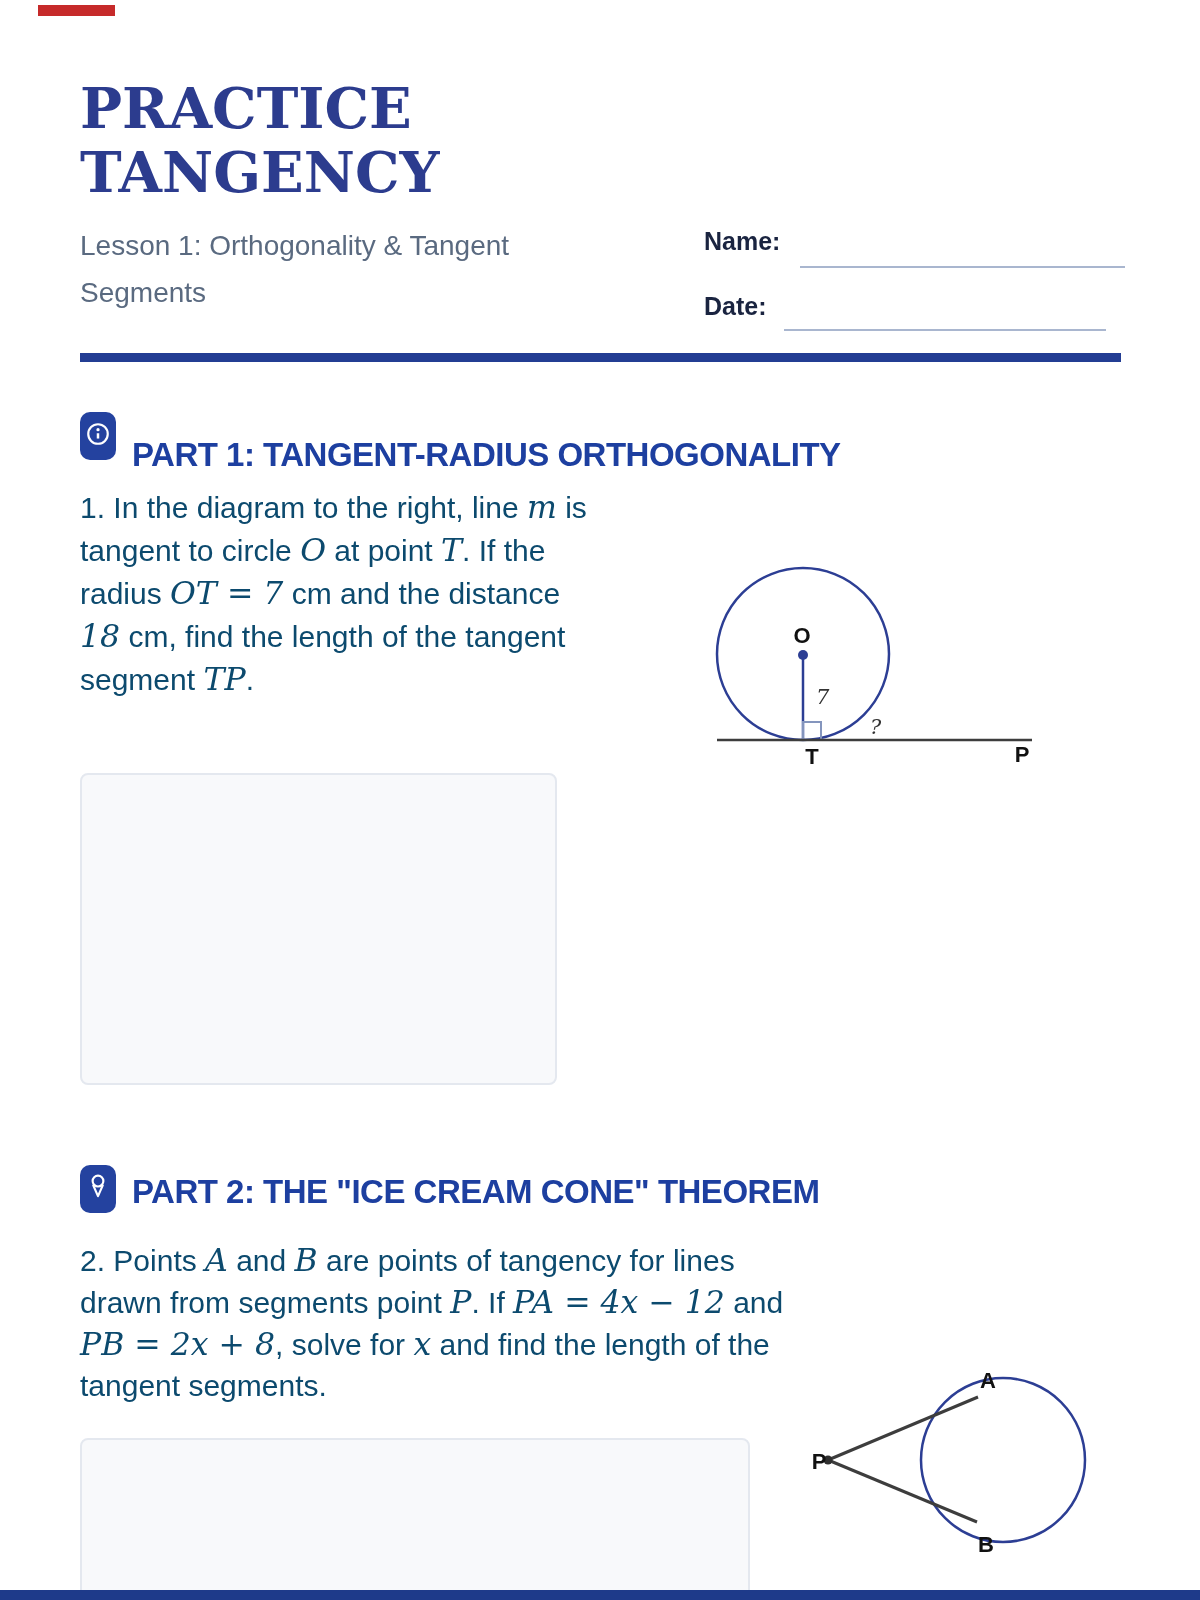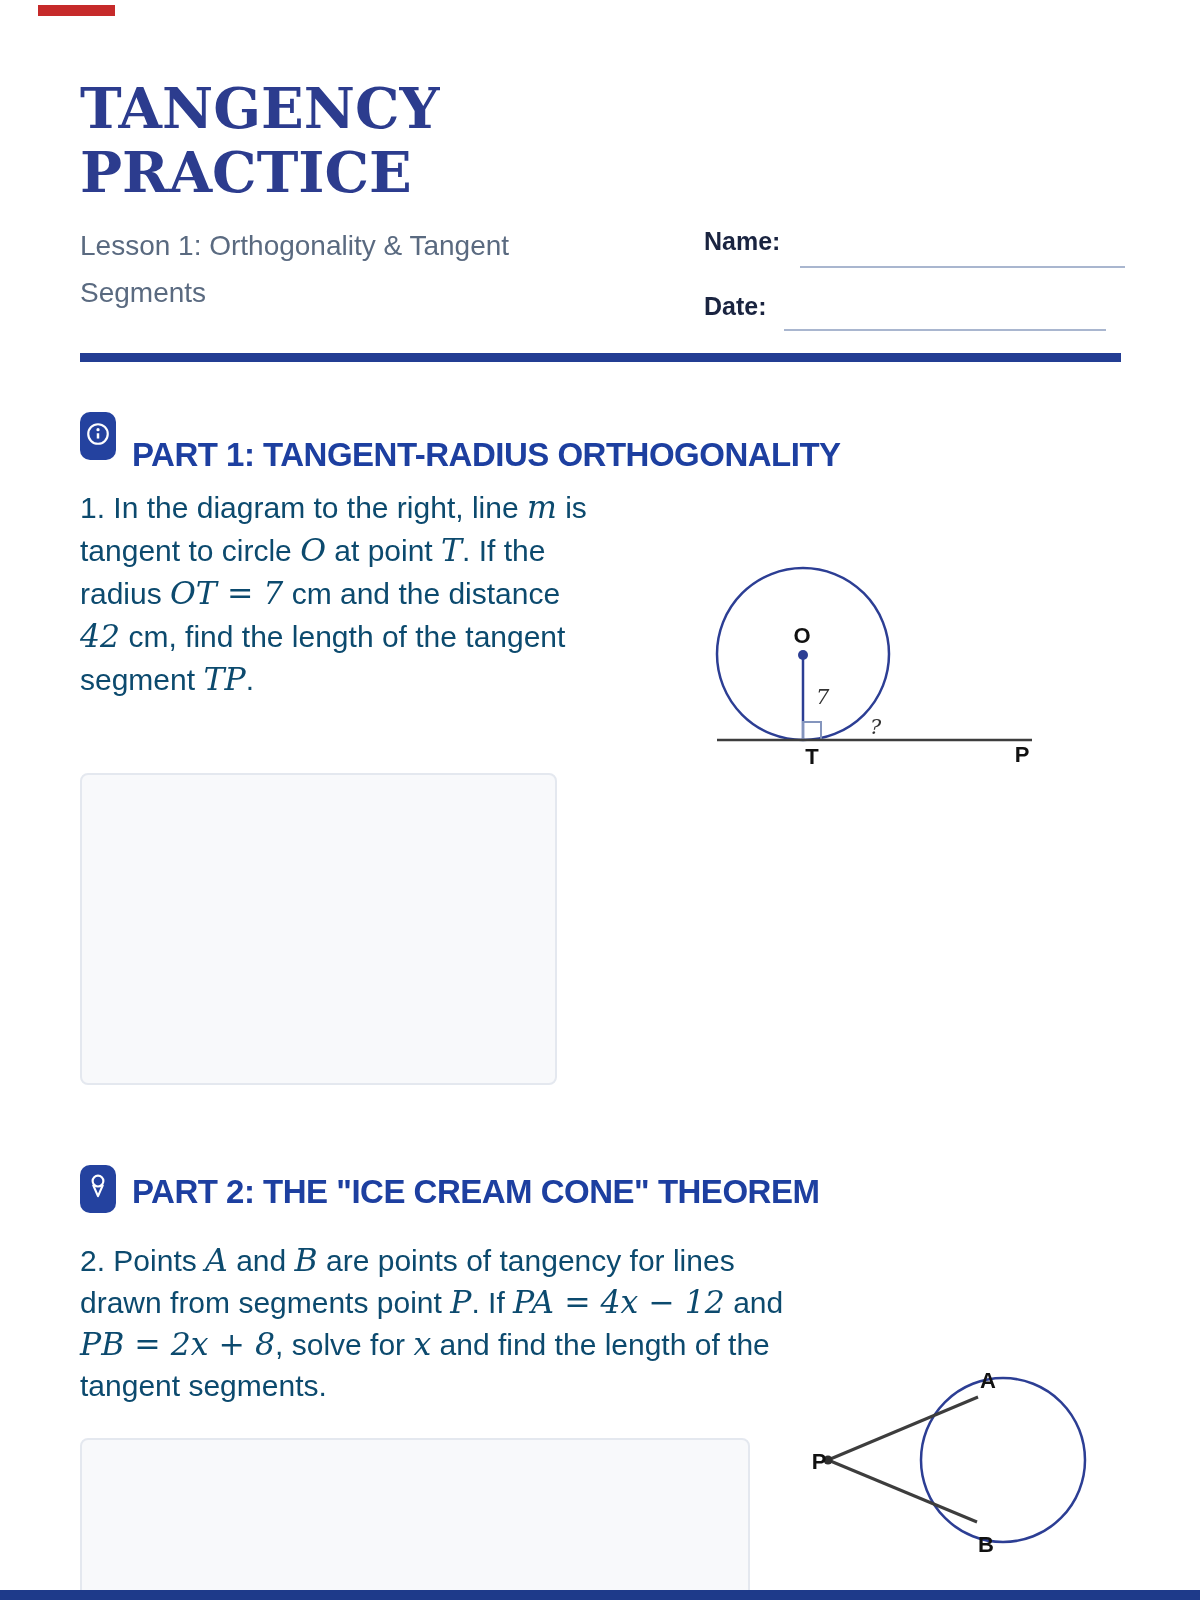--- a/index.html
+++ b/index.html
@@ -56,22 +56,22 @@
   .mlabel{font-family:"DejaVu Serif",serif;font-style:italic;font-size:21px;fill:#333333;}
 </style>
 </head>
 <body>
 
 <div id="page">
 
   <div id="top-bar" class="abs"></div>
 
   <div id="title" class="abs">
+    <div>PRACTICE</div>
     <div>TANGENCY</div>
-    <div>PRACTICE</div>
   </div>
   <div id="subtitle" class="abs">Lesson 1: Orthogonality &amp; Tangent Segments</div>
 
   <div id="name-label" class="abs field-label">Name:</div>
   <div id="name-line" class="abs blank-line"></div>
   <div id="date-label" class="abs field-label">Date:</div>
   <div id="date-line" class="abs blank-line"></div>
 
   <div id="divider" class="abs"></div>
 
@@ -83,21 +83,21 @@
         <line x1="12" y1="11.3" x2="12" y2="16.2" stroke="#ffffff" stroke-width="2.3"></line>
       </svg>
     </span>
   </div>
   <div id="p1-heading" class="abs sec-heading">PART 1: TANGENT-RADIUS ORTHOGONALITY</div>
 
   <div id="p1-problem" class="abs problem">
       <div class="pline"><span>1. In the diagram to the right, line </span><span class="math">m</span><span> is</span></div>
       <div class="pline"><span>tangent to circle </span><span class="math">O</span><span> at point </span><span class="math">T</span><span>. If the</span></div>
       <div class="pline"><span>radius </span><span class="math">OT = 7</span><span> cm and the distance</span></div>
-      <div class="pline"><span class="math">42</span><span> cm, find the length of the tangent</span></div>
+      <div class="pline"><span class="math">18</span><span> cm, find the length of the tangent</span></div>
       <div class="pline"><span>segment </span><span class="math">TP</span><span>.</span></div>
     </div>
 
   <div id="p1-diagram" class="abs">
     <svg width="360" height="230" viewBox="0 0 360 230">
       <circle cx="113" cy="109" r="86" fill="none" stroke="#2c3e94" stroke-width="2.5"></circle>
       <line x1="113" y1="110" x2="113" y2="195" stroke="#2c3e94" stroke-width="2.5"></line>
       <rect x="113" y="177" width="18" height="18" fill="none" stroke="#8495bd" stroke-width="2"></rect>
       <line x1="27" y1="195" x2="342" y2="195" stroke="#3d3d3d" stroke-width="2.5"></line>
       <circle cx="113" cy="110" r="5" fill="#2c3e94"></circle>

